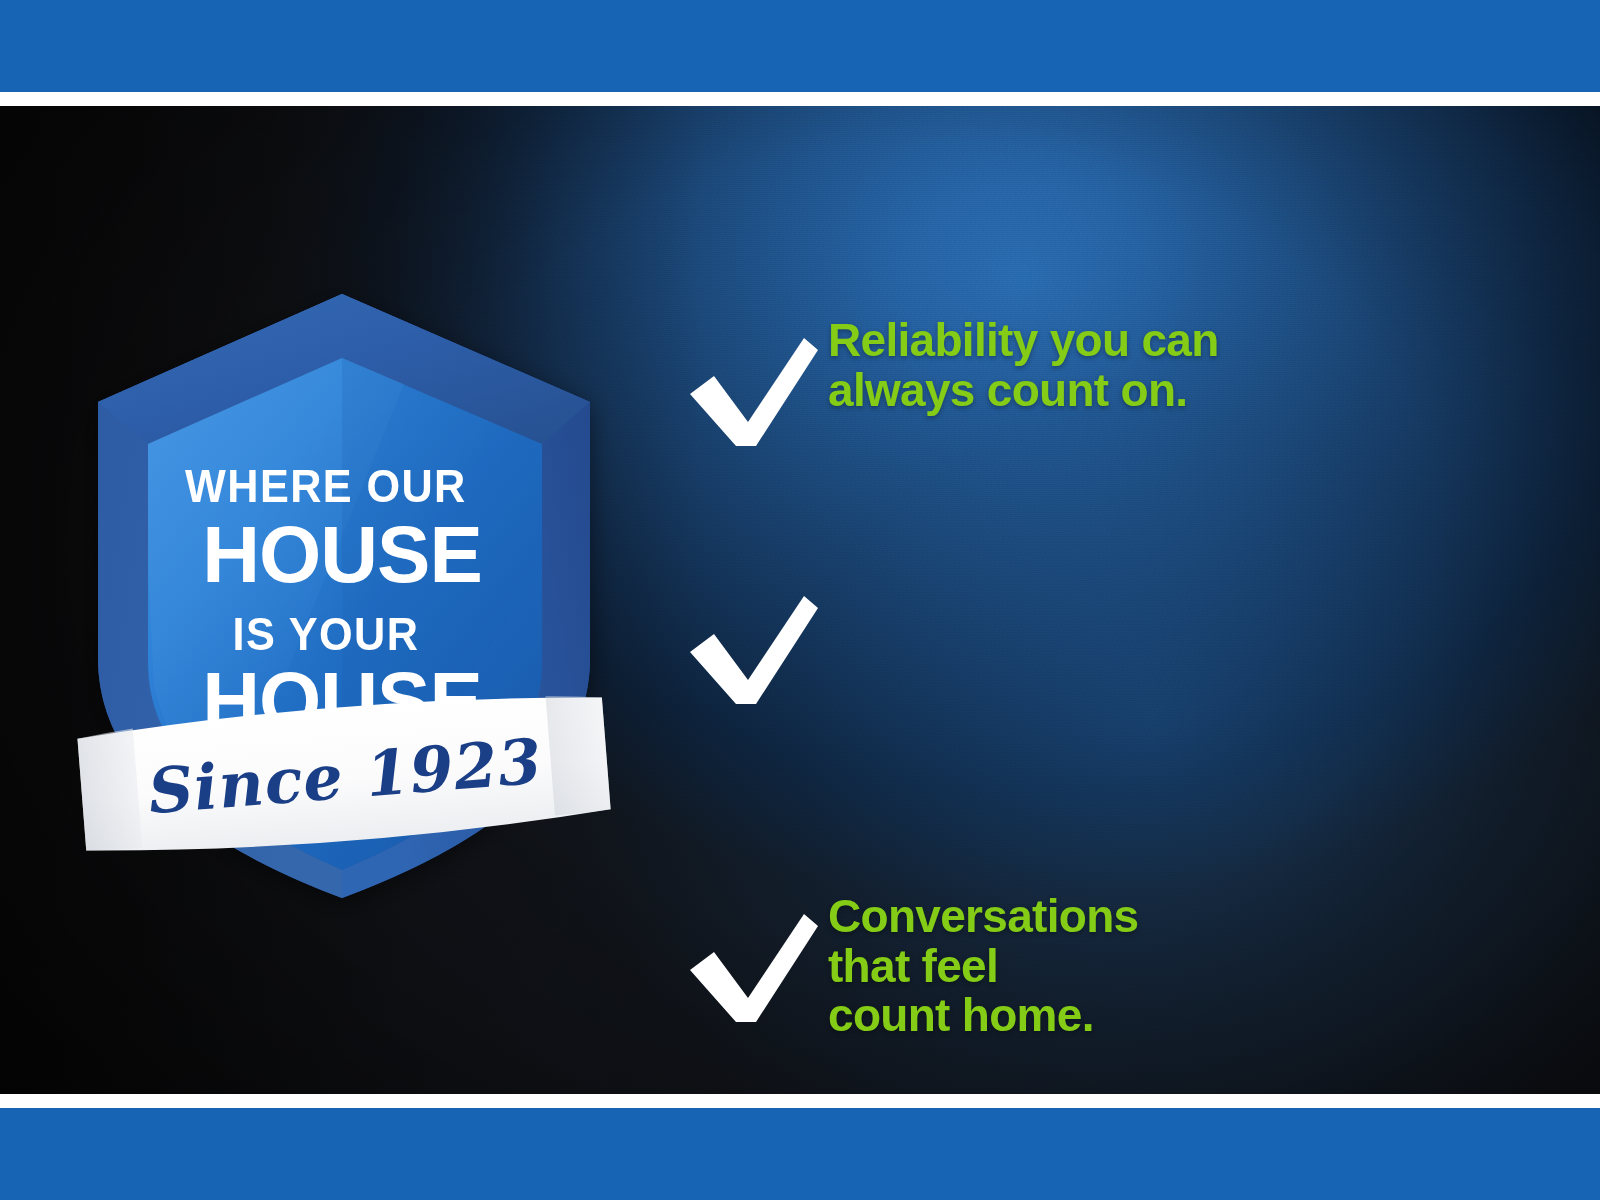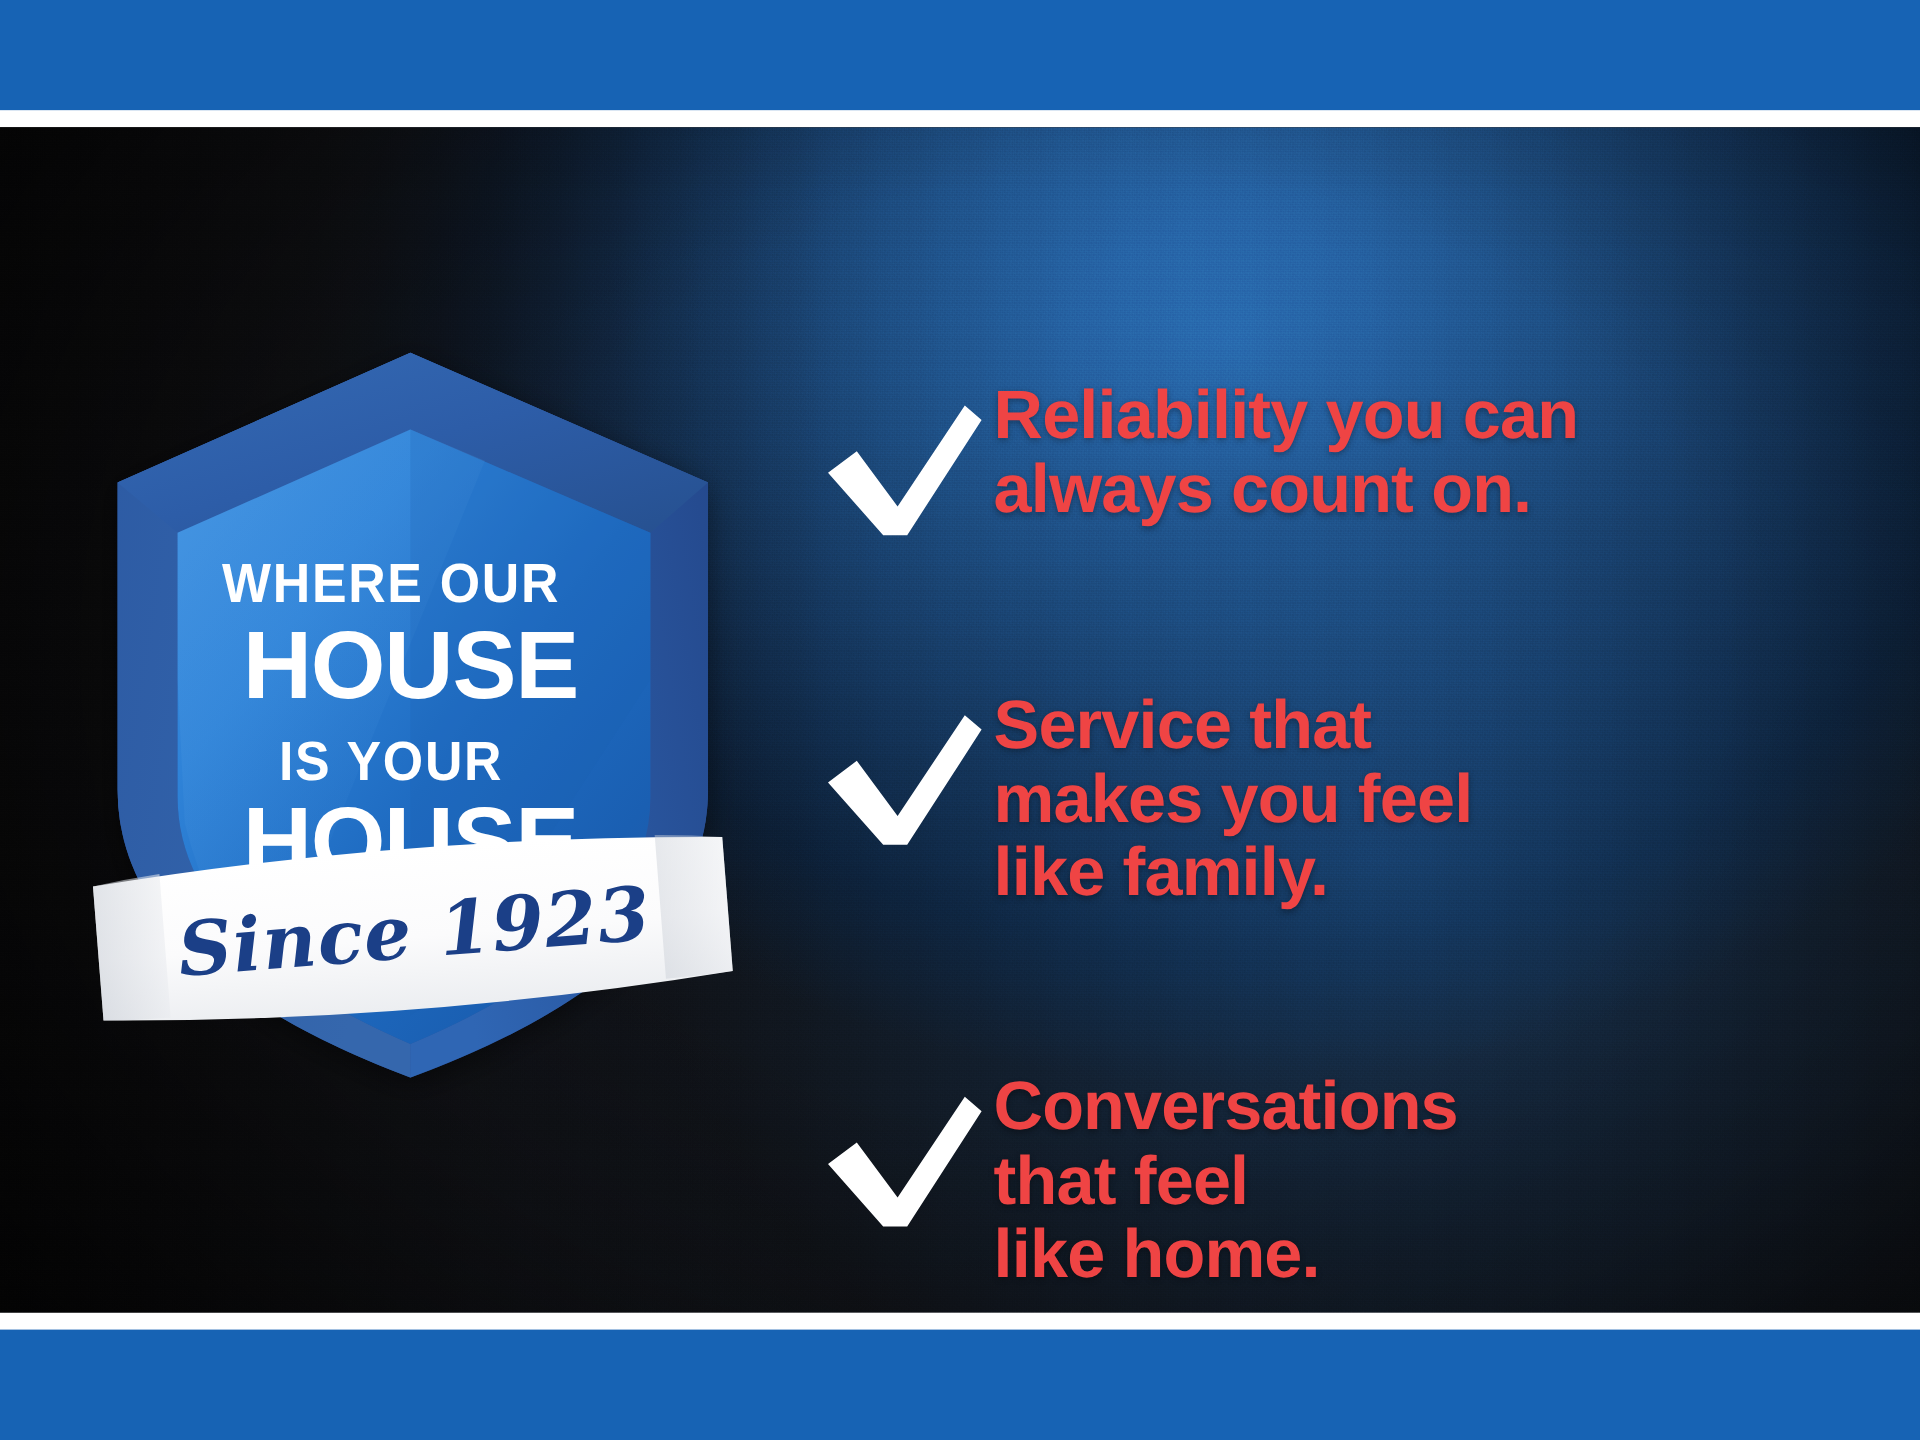--- a/index.html
+++ b/index.html
@@ -142,24 +142,24 @@
 
   .check-wrap {
     flex:0 0 152px;
     height:118px;
     position:relative;
   }
   .check-wrap svg { position:absolute; left:8px; top:20px; width:136px; height:116px; }
 
   .benefit-text {
     flex:1 1 auto;
-    color:#ef4444;
+    color:#84cc16;
     font-family:"Liberation Sans", sans-serif;
     font-weight:bold;
-    font-size:57px;
+    font-size:46px;
     line-height:1.08;
     letter-spacing:-.7px;
     padding-top:4px;
     white-space:pre-line;
     text-shadow:0 2px 5px rgba(0,0,0,.32);
   }
 </style>
 </head>
 <body>
 
@@ -270,34 +270,31 @@
         <div class="benefit-text">Reliability you can
 always count on.</div>
       </div>
 
       <div class="benefit" id="benefit-1">
         <div class="check-wrap">
           <svg viewBox="0 0 136 116" xmlns="http://www.w3.org/2000/svg">
             <path d="M 6 62 L 30 44 L 64 90 L 120 6 L 134 18 L 72 114 L 52 114 Z" fill="#ffffff"></path>
           </svg>
         </div>
-        <div class="benefit-text">Service that
-makes you feel
-like family.</div>
       </div>
 
       <div class="benefit" id="benefit-2">
         <div class="check-wrap">
           <svg viewBox="0 0 136 116" xmlns="http://www.w3.org/2000/svg">
             <path d="M 6 62 L 30 44 L 64 90 L 120 6 L 134 18 L 72 114 L 52 114 Z" fill="#ffffff"></path>
           </svg>
         </div>
         <div class="benefit-text">Conversations
 that feel
-like home.</div>
+count home.</div>
       </div>
 
     </div>
   </div>
 
   <div class="bar-divider" id="bottom-divider"></div>
   <div class="brand-bar" id="bottom-bar"></div>
 
 </div>
 

